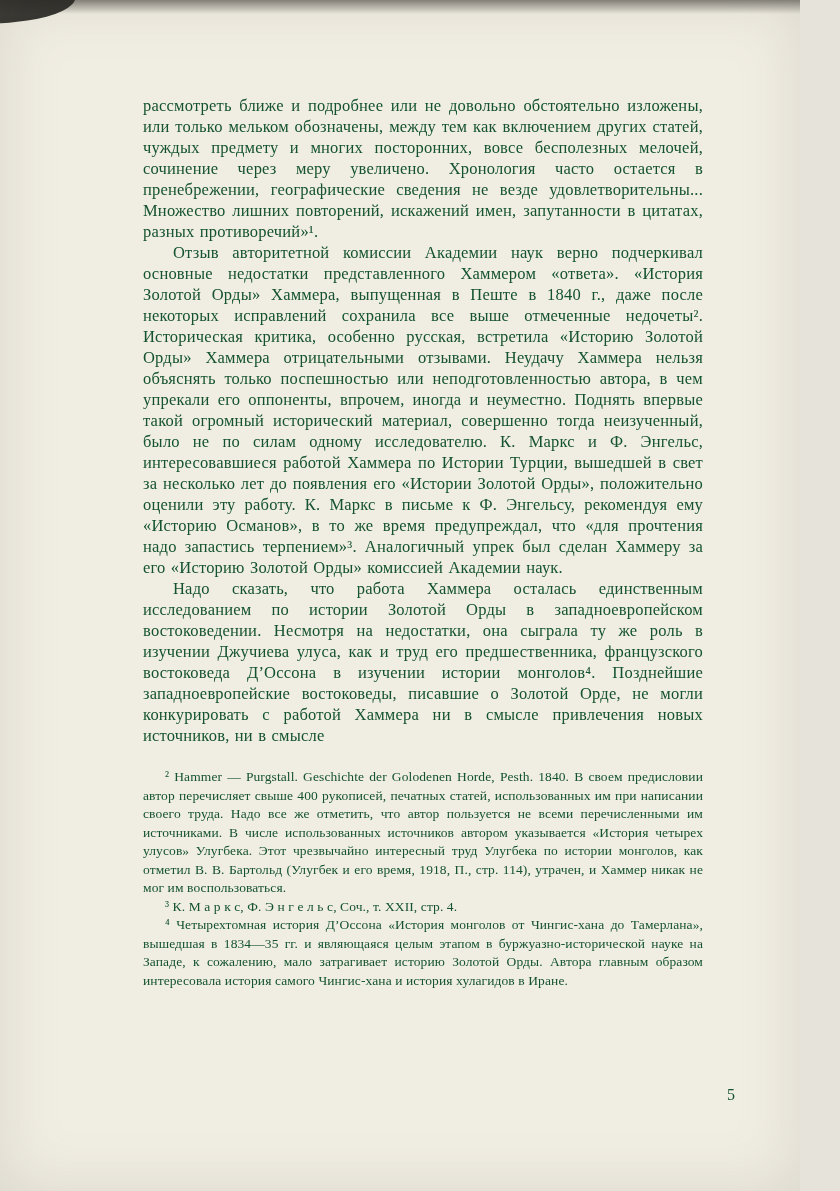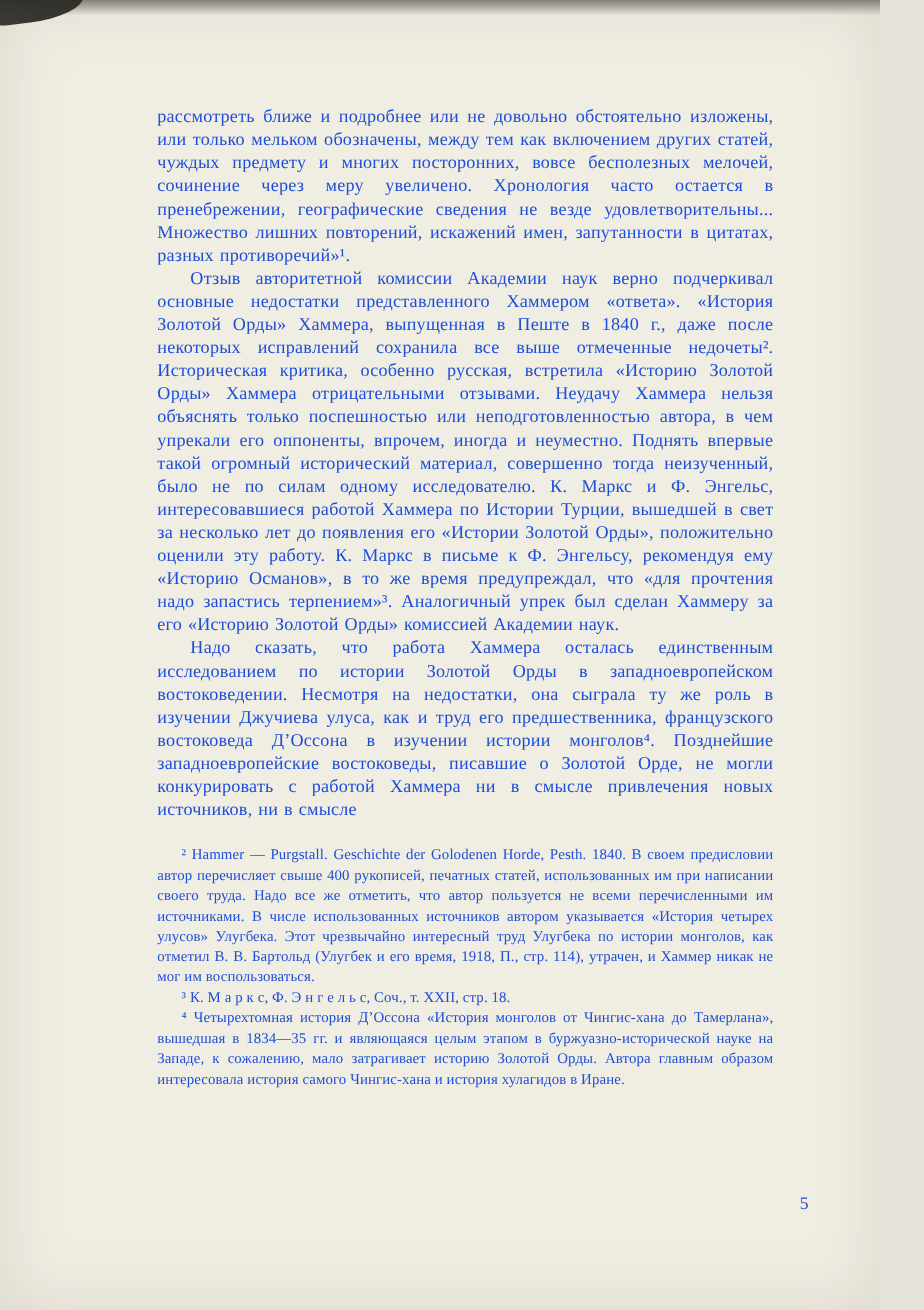--- a/index.html
+++ b/index.html
@@ -8,21 +8,21 @@
     height: 1191px;
     background: #e6e3db;
     font-family: "Liberation Serif", "DejaVu Serif", serif;
   }
   .page {
     position: relative;
     width: 800px;
     height: 1191px;
     background: #f0ede3;
     overflow: hidden;
-    color: #1d4ed8;
+    color: #14532d;
   }
   
   .scan-top {
     position: absolute;
     top: 0; left: 0;
     width: 100%;
     height: 14px;
     background: linear-gradient(to bottom, rgba(105,103,96,0.8), rgba(240,237,227,0));
     pointer-events: none;
   }
@@ -91,21 +91,21 @@
   <div class="column">
 
     <p class="para continuation">рассмотреть ближе и подробнее или не довольно обстоятельно изложены, или только мельком обозначены, между тем как включением других статей, чуждых предмету и многих посторонних, вовсе бесполезных мелочей, сочинение через меру увеличено. Хронология часто остается в пренебрежении, географические сведения не везде удовлетворительны... Множество лишних повторений, искажений имен, запутанности в цитатах, разных противоречий»¹.</p>
 
     <p class="para">Отзыв авторитетной комиссии Академии наук верно подчеркивал основные недостатки представленного Хаммером «ответа». «История Золотой Орды» Хаммера, выпущенная в Пеште в 1840 г., даже после некоторых исправлений сохранила все выше отмеченные недочеты². Историческая критика, особенно русская, встретила «Историю Золотой Орды» Хаммера отрицательными отзывами. Неудачу Хаммера нельзя объяснять только поспешностью или неподготовленностью автора, в чем упрекали его оппоненты, впрочем, иногда и неуместно. Поднять впервые такой огромный исторический материал, совершенно тогда неизученный, было не по силам одному исследователю. К. Маркс и Ф. Энгельс, интересовавшиеся работой Хаммера по Истории Турции, вышедшей в свет за несколько лет до появления его «Истории Золотой Орды», положительно оценили эту работу. К. Маркс в письме к Ф. Энгельсу, рекомендуя ему «Историю Османов», в то же время предупреждал, что «для прочтения надо запастись терпением»³. Аналогичный упрек был сделан Хаммеру за его «Историю Золотой Орды» комиссией Академии наук.</p>
 
     <p class="para">Надо сказать, что работа Хаммера осталась единственным исследованием по истории Золотой Орды в западноевропейском востоковедении. Несмотря на недостатки, она сыграла ту же роль в изучении Джучиева улуса, как и труд его предшественника, французского востоковеда Д’Оссона в изучении истории монголов⁴. Позднейшие западноевропейские востоковеды, писавшие о Золотой Орде, не могли конкурировать с работой Хаммера ни в смысле привлечения новых источников, ни в смысле</p>
 
     <div class="footnotes">
       <p class="fn">² Hammer — Purgstall. Geschichte der Golodenen Horde, Pesth. 1840. В своем предисловии автор перечисляет свыше 400 рукописей, печатных статей, использованных им при написании своего труда. Надо все же отметить, что автор пользуется не всеми перечисленными им источниками. В числе использованных источников автором указывается «История четырех улусов» Улугбека. Этот чрезвычайно интересный труд Улугбека по истории монголов, как отметил В. В. Бартольд (Улугбек и его время, 1918, П., стр. 114), утрачен, и Хаммер никак не мог им воспользоваться.</p>
-      <p class="fn">³ К. М а р к с, Ф. Э н г е л ь с, Соч., т. XXII, стр. 18.</p>
+      <p class="fn">³ К. М а р к с, Ф. Э н г е л ь с, Соч., т. XXII, стр. 4.</p>
       <p class="fn">⁴ Четырехтомная история Д’Оссона «История монголов от Чингис-хана до Тамерлана», вышедшая в 1834—35 гг. и являющаяся целым этапом в буржуазно-исторической науке на Западе, к сожалению, мало затрагивает историю Золотой Орды. Автора главным образом интересовала история самого Чингис-хана и история хулагидов в Иране.</p>
     </div>
 
   </div>
 
   <div class="page-number">5</div>
 
 </div>
 
 </body></html>

